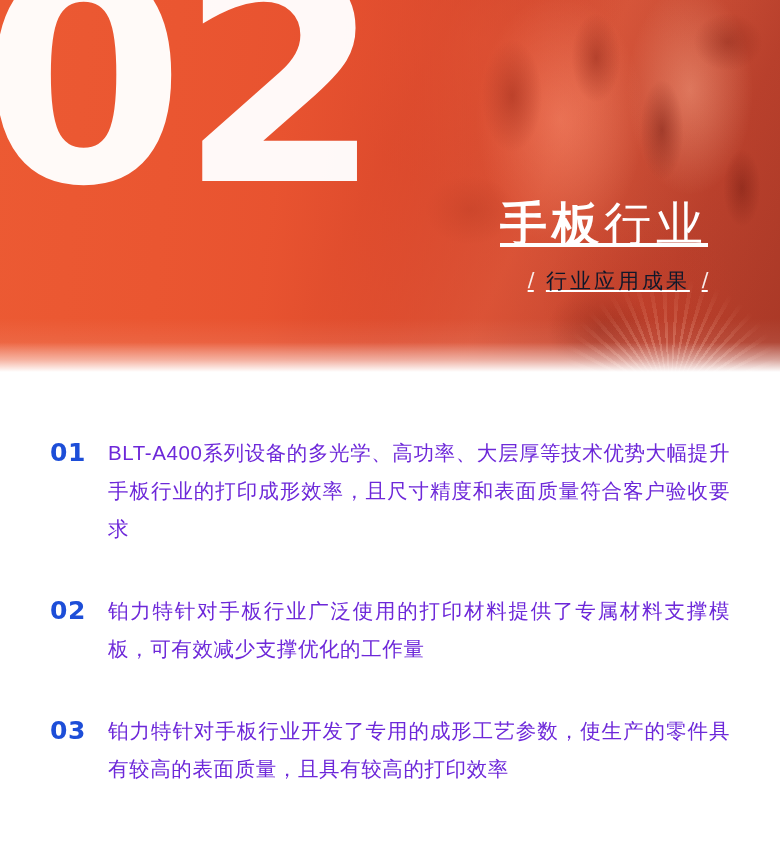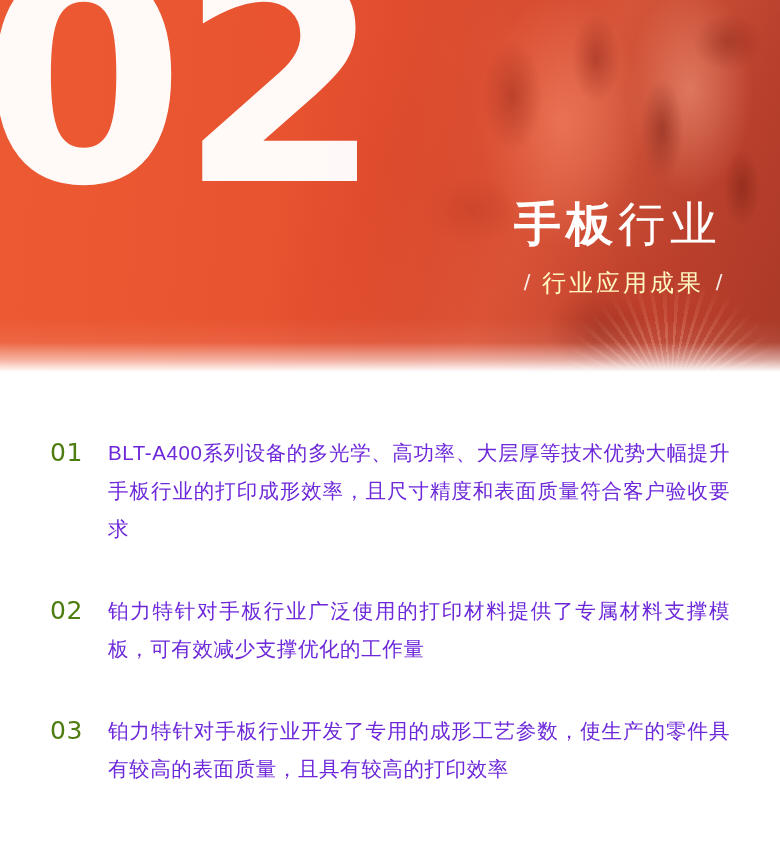--- a/index.html
+++ b/index.html
@@ -87,24 +87,25 @@
     font-weight: 700;
     font-size: 292px;
     line-height: 1;
     letter-spacing: -6px;
     color: rgba(255,255,255,0.97);
     user-select: none;
   }
 
   .hero-titles {
     position: absolute;
-    right: 58px;
+    right: 72px;
     top: 198px;
     text-align: left;
     color: #ffffff;
+    text-decoration: underline;
   }
   .hero-title {
     font-size: 47px;
     line-height: 1.12;
     letter-spacing: 5px;
     font-weight: 400;
     white-space: nowrap;
   }
   .hero-title .strong {
     font-weight: 700;
@@ -117,44 +118,44 @@
     gap: 12px;
     white-space: nowrap;
   }
   .slash {
     font-size: 22px;
     color: rgba(255,255,255,0.9);
     font-weight: 300;
     transform: skewX(-2deg);
   }
   .hero-subtitle {
-    font-size: 24px;
+    font-size: 21px;
     letter-spacing: 3px;
-    color: #fef9c3;
+    color: #0f172a;
     font-weight: 400;
   }
 
   
   .content {
     position: relative;
     padding: 62px 50px 0 50px;
   }
   .item {
     display: flex;
     align-items: flex-start;
     margin-bottom: 44px;
   }
   .item:last-child { margin-bottom: 8px; }
   .item-index {
     width: 58px;
     flex: 0 0 58px;
     font-family: "DejaVu Sans", sans-serif;
     font-size: 25px;
-    font-weight: 400;
-    color: #4d7c0f;
+    font-weight: 700;
+    color: #1d4ed8;
     line-height: 38px;
     letter-spacing: 0.5px;
   }
   .item-text {
     flex: 1;
     font-size: 20.5px;
     line-height: 38px;
     color: #6d28d9;
     letter-spacing: 0.6px;
     text-align: justify;

